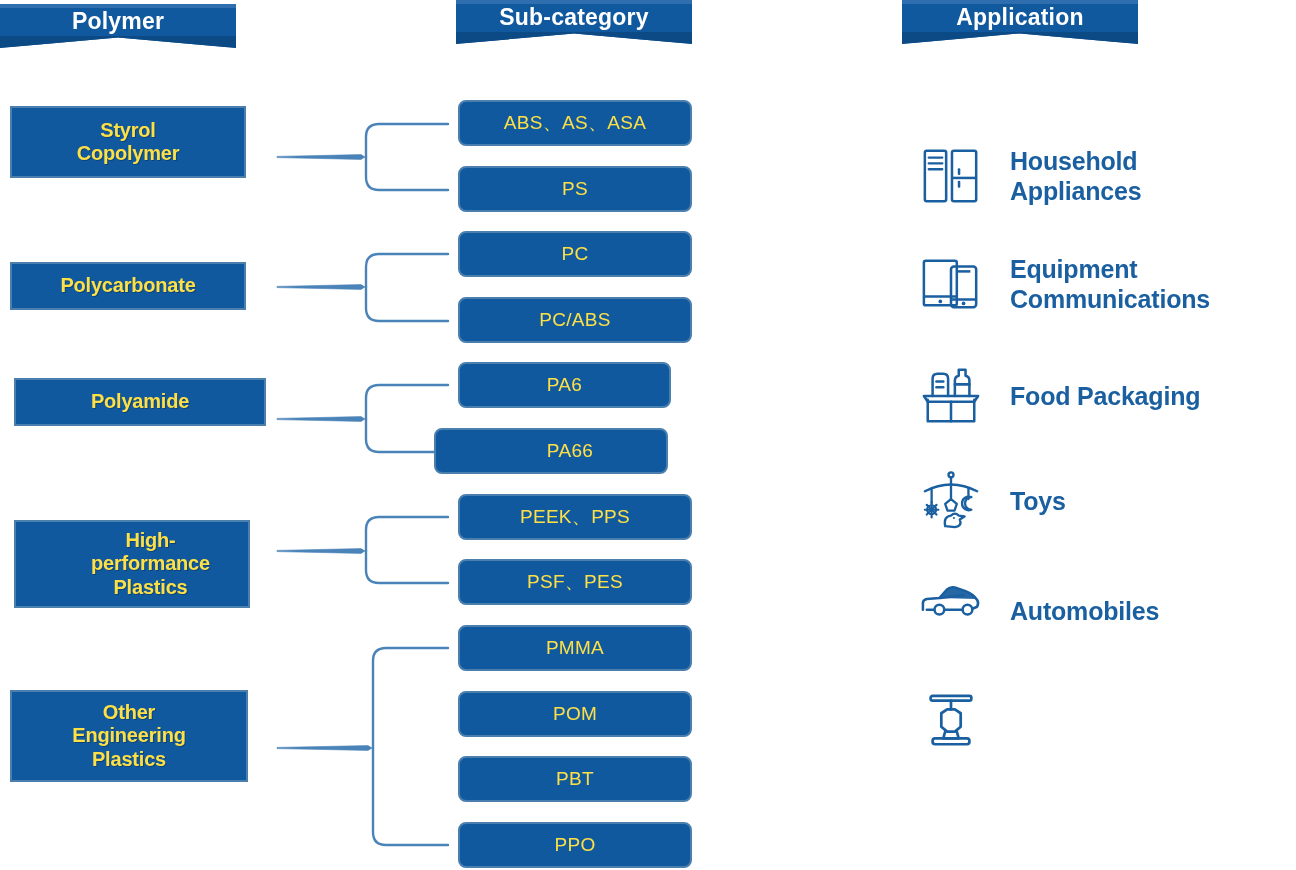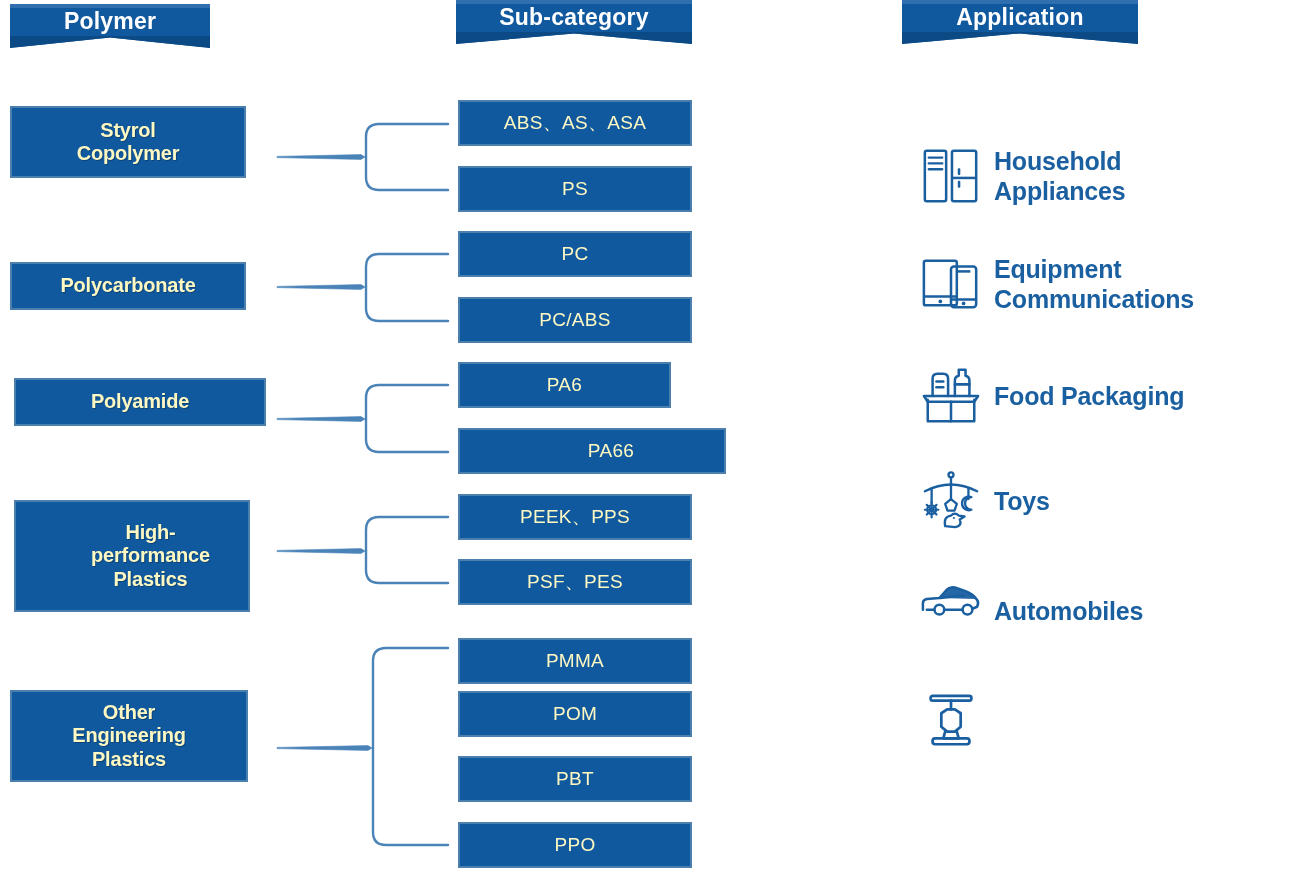--- a/index.html
+++ b/index.html
@@ -38,63 +38,64 @@
     clip-path:polygon(0 0,100% 0,100% 100%,50% 30%,0 100%);
   }
   .ribbon .rib-label{position:relative;z-index:3;}
 
   
   .pbox{
     position:absolute;
     background:#11599e;
     border:2px solid #4a7fae;
     box-sizing:border-box;
-    color:#fef9c3;
+    color:#fde047;
     display:flex;align-items:center;justify-content:center;
     text-align:center;
     line-height:1.16;
   }
   .pbox.left{
     font-weight:bold;
     font-size:20px;
     text-shadow:1px 1px 0 rgba(0,0,0,.25);
     letter-spacing:-.2px;
   }
   .pbox.sub{
     font-weight:normal;
     font-size:19px;
     letter-spacing:.3px;
+    border-radius:8px;
   }
 
   
   #links{position:absolute;left:0;top:0;width:1296px;height:870px;pointer-events:none;}
 
   
   .app-row{
     position:absolute;
     display:flex;align-items:center;
-    gap:12px;
+    gap:28px;
   }
   .app-icon{width:62px;height:62px;flex:0 0 62px;display:block;}
   .app-label{
     color:#1a5fa0;
     font-weight:bold;
     font-size:25px;
     line-height:1.2;
     white-space:pre-line;
     letter-spacing:-.2px;
   }
 </style>
 </head>
 <body>
 
 <div id="stage">
 
   <div id="headers">
-      <div class="ribbon" style="left: 10px; top: 4px; width: 200px;">
+      <div class="ribbon" style="left: 0; top: 4px; width: 236px;">
         <div class="rib-top"></div>
         <div class="rib-shade"></div>
         <span class="rib-label">Polymer</span>
       </div>
       <div class="ribbon" style="left: 456px; top: 0px; width: 236px;">
         <div class="rib-top"></div>
         <div class="rib-shade"></div>
         <span class="rib-label">Sub-category</span>
       </div>
       <div class="ribbon" style="left: 902px; top: 0px; width: 236px;">
@@ -136,21 +137,21 @@
       <div class="pbox left" style="left: 10px; top: 106px; width: 236px; height: 72px;">
         <span style="white-space: pre-line;">Styrol
 Copolymer</span>
       </div>
       <div class="pbox left" style="left: 10px; top: 262px; width: 236px; height: 48px;">
         <span style="white-space: pre-line;">Polycarbonate</span>
       </div>
       <div class="pbox left" style="left: 14px; top: 378px; width: 252px; height: 48px;">
         <span style="white-space: pre-line;">Polyamide</span>
       </div>
-      <div class="pbox left" style="left: 14px; top: 500px; width: 236px; height: 112px; padding-left: 37px;">
+      <div class="pbox left" style="left: 14px; top: 520px; width: 236px; height: 88px; padding-left: 37px;">
         <span style="white-space: pre-line;">High-
 performance
 Plastics</span>
       </div>
       <div class="pbox left" style="left: 10px; top: 690px; width: 238px; height: 92px;">
         <span style="white-space: pre-line;">Other
 Engineering
 Plastics</span>
       </div>
     </div>
@@ -164,30 +165,30 @@
       </div>
       <div class="pbox sub" style="left: 458px; top: 231px; width: 234px; height: 46px; justify-content: center;">
         <span style="white-space: pre-line;">PC</span>
       </div>
       <div class="pbox sub" style="left: 458px; top: 297px; width: 234px; height: 46px;">
         <span style="white-space: pre-line;">PC/ABS</span>
       </div>
       <div class="pbox sub" style="left: 458px; top: 362px; width: 213px; height: 46px;">
         <span style="white-space: pre-line;">PA6</span>
       </div>
-      <div class="pbox sub" style="left: 458px; top: 428px; width: 268px; height: 46px; padding-left: 38px;">
+      <div class="pbox sub" style="left: 434px; top: 428px; width: 234px; height: 46px; padding-left: 38px;">
         <span style="white-space: pre-line;">PA66</span>
       </div>
       <div class="pbox sub" style="left: 458px; top: 494px; width: 234px; height: 46px;">
         <span style="white-space: pre-line;">PEEK、PPS</span>
       </div>
       <div class="pbox sub" style="left: 458px; top: 559px; width: 234px; height: 46px;">
         <span style="white-space: pre-line;">PSF、PES</span>
       </div>
-      <div class="pbox sub" style="left: 458px; top: 625px; width: 234px; height: 46px; margin-top: 13px;">
+      <div class="pbox sub" style="left: 458px; top: 625px; width: 234px; height: 46px;">
         <span style="white-space: pre-line;">PMMA</span>
       </div>
       <div class="pbox sub" style="left: 458px; top: 691px; width: 234px; height: 46px;">
         <span style="white-space: pre-line;">POM</span>
       </div>
       <div class="pbox sub" style="left: 458px; top: 756px; width: 234px; height: 46px;">
         <span style="white-space: pre-line;">PBT</span>
       </div>
       <div class="pbox sub" style="left: 458px; top: 822px; width: 234px; height: 46px;">
         <span style="white-space: pre-line;">PPO</span>

